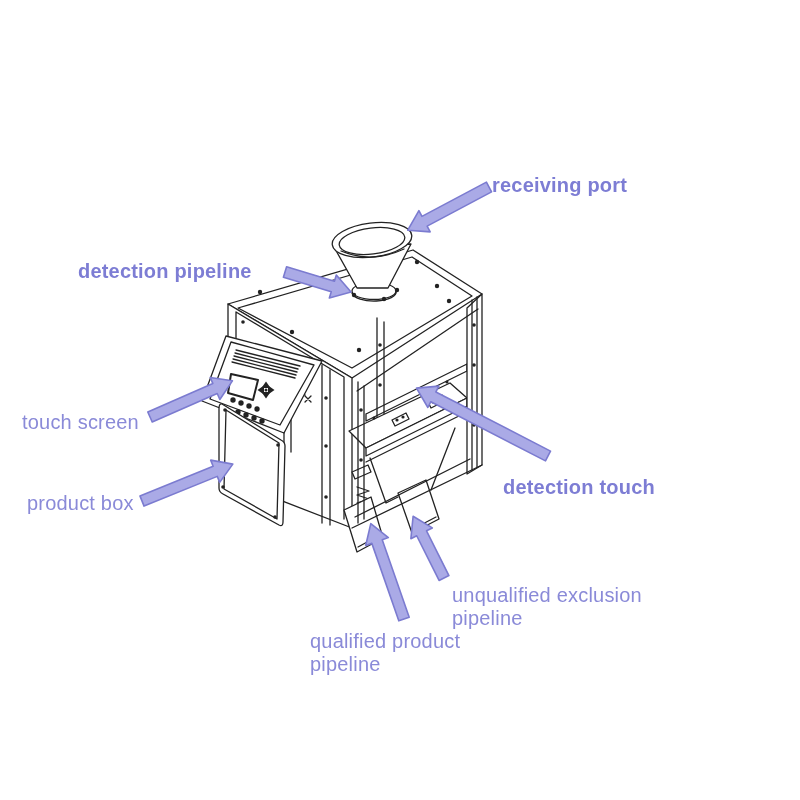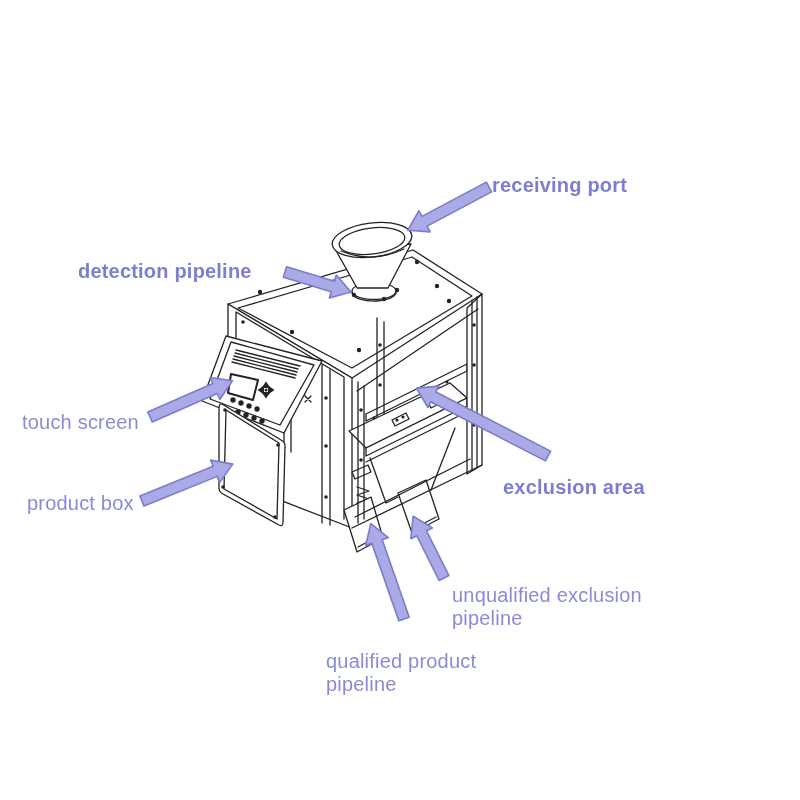--- a/index.html
+++ b/index.html
@@ -12,21 +12,21 @@
     position:absolute;font-size:20px;line-height:23px;color:var(--label,#8a8ad8);
     white-space:pre-line;letter-spacing:0.2px;
   }
   .label--bold{font-weight:bold;color:var(--label-bold,#7d7dd4);}
   #lbl-receiving-port{left:492px;top:174px;}
   #lbl-detection-pipeline{left:78px;top:260px;}
   #lbl-touch-screen{left:22px;top:411px;}
   #lbl-electric-box{left:27px;top:492px;}
   #lbl-detection-area{left:503px;top:476px;}
   #lbl-unqualified{left:452px;top:584px;}
-  #lbl-qualified{left:326px;top:630px;margin-top:20px;}
+  #lbl-qualified{left:310px;top:630px;}
   
   .ml{stroke:var(--line,#222);fill:none;stroke-width:1.3;stroke-linejoin:round;stroke-linecap:round;}
   .mf{stroke:var(--line,#222);fill:#fff;stroke-width:1.3;stroke-linejoin:round;}
   .mb{stroke:var(--line,#222);fill:#fff;stroke-width:2;stroke-linejoin:round;}
   .md{fill:var(--line,#222);stroke:none;}
   .arrow{fill:var(--arrow-fill,#aaaae6);stroke:var(--arrow-stroke,#7b7bd0);stroke-width:1.6;stroke-linejoin:round;}
 </style>
 </head>
 <body>
 
@@ -158,18 +158,18 @@
       <polygon class="arrow" points="0,-5.5 129,-5.5 129,-12 148,0 129,12 129,5.5 0,5.5" transform="translate(548,456) rotate(-152.7)"></polygon>
       <polygon class="arrow" points="0,-5.5 82,-5.5 82,-12 101,0 82,12 82,5.5 0,5.5" transform="translate(404,619) rotate(-109.2)"></polygon>
       <polygon class="arrow" points="0,-5.5 50,-5.5 50,-12 69,0 50,12 50,5.5 0,5.5" transform="translate(444,578) rotate(-116.6)"></polygon>
     </g>
   </svg>
 
   <div class="label label--bold" id="lbl-receiving-port">receiving port</div>
   <div class="label" id="lbl-touch-screen">touch screen</div>
   <div class="label label--bold" id="lbl-detection-pipeline">detection pipeline</div>
   <div class="label" id="lbl-electric-box">product box</div>
-  <div class="label label--bold" id="lbl-detection-area">exclusion area</div>
+  <div class="label label--bold" id="lbl-detection-area">detection touch</div>
   <div class="label" id="lbl-unqualified">unqualified exclusion
 pipeline</div>
   <div class="label" id="lbl-qualified">qualified product
 pipeline</div>
 </div>
 
 </body></html>

